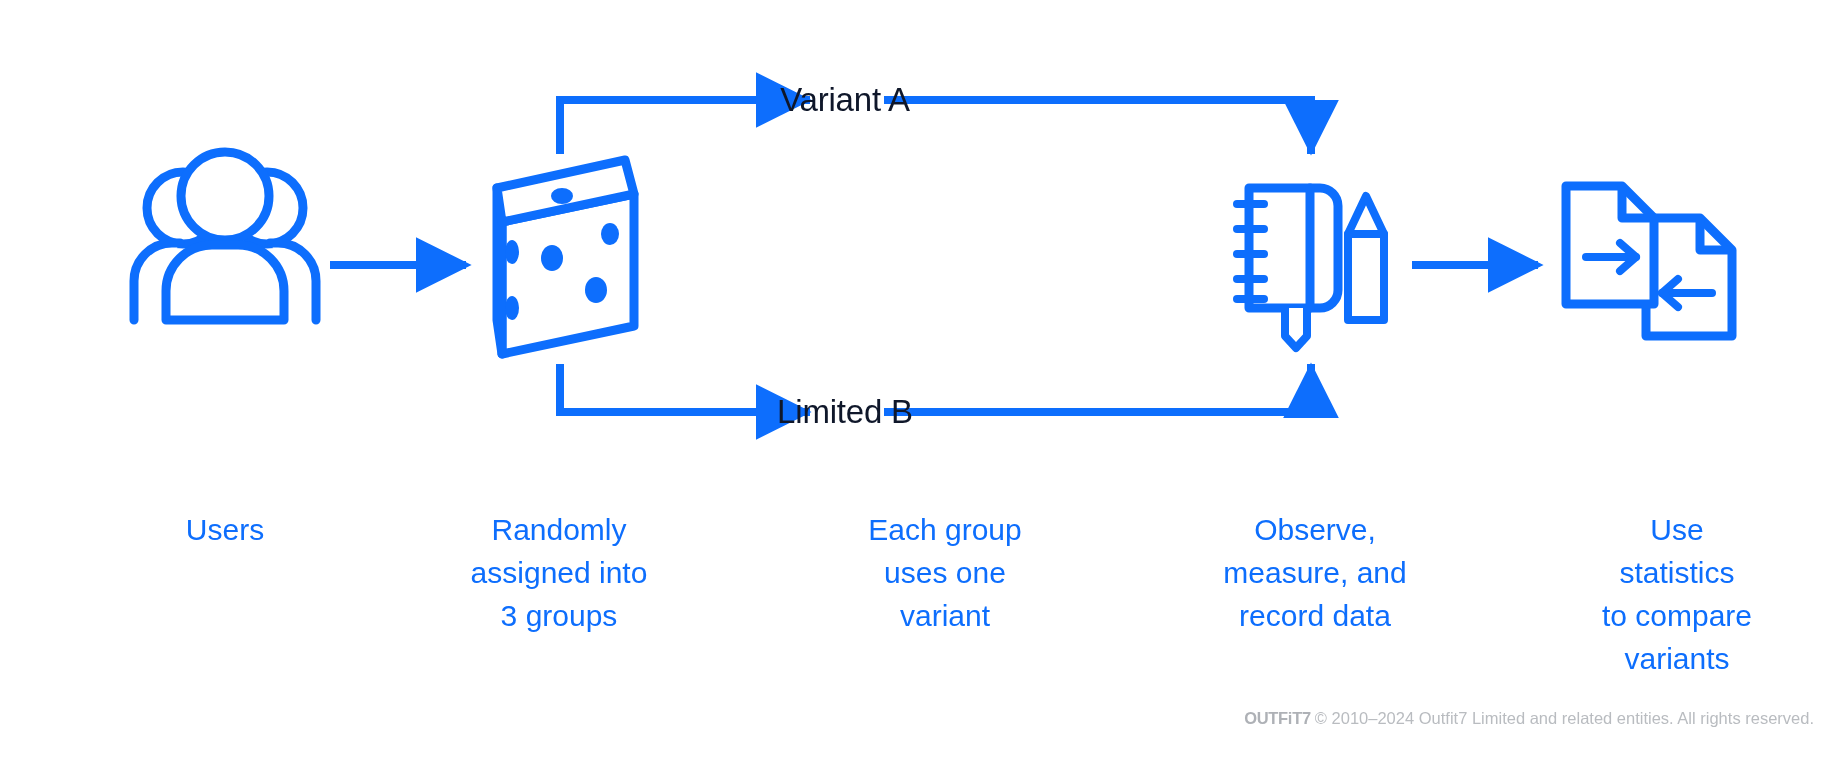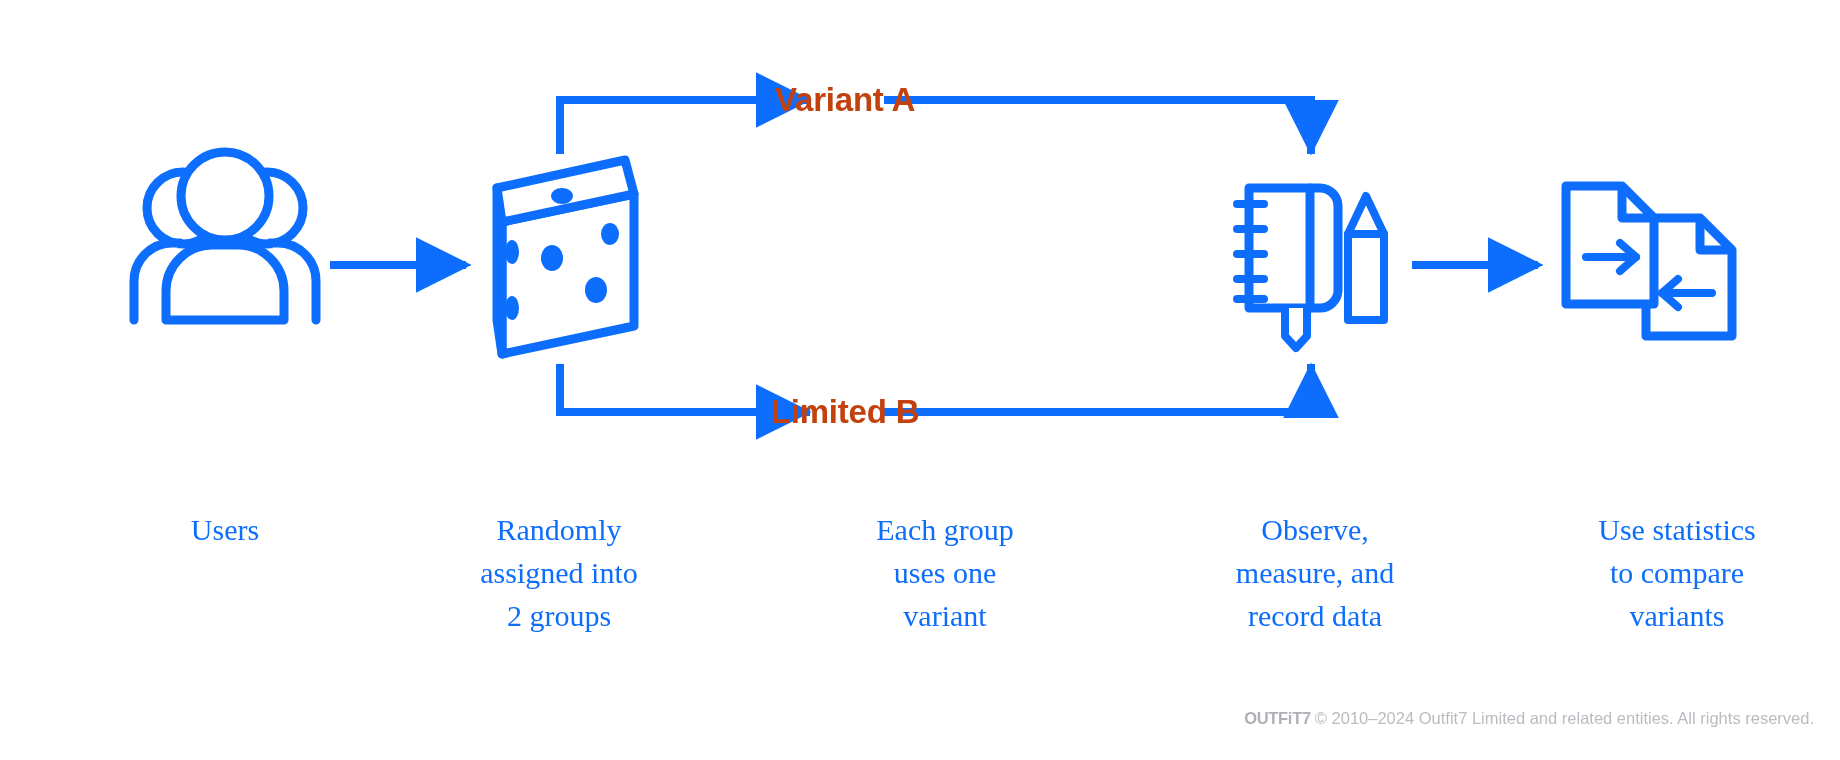--- a/index.html
+++ b/index.html
@@ -19,39 +19,39 @@
   #canvas {
     position: absolute;
     inset: 0;
     width: 1840px;
     height: 760px;
   }
 
   
   .flow-label {
     position: absolute;
-    color: #c2410c;
-    font-weight: 700;
+    color: #0f172a;
+    font-weight: 400;
     font-size: 33px;
     letter-spacing: -0.2px;
     white-space: nowrap;
     font-family: "Liberation Sans", sans-serif;
   }
   #variant-a-label { left: 845px; top: 100px; transform: translate(-50%, -50%); }
   #variant-b-label { left: 845px; top: 412px; transform: translate(-50%, -50%); }
 
   
   .step-caption {
     position: absolute;
     color: #0d6efd;
     font-size: 30px;
     line-height: 43px;
     text-align: center;
     white-space: pre-line;
-    font-family: Liberation Serif, serif;
+    font-family: Liberation Sans, sans-serif;
     transform: translateX(-50%);
   }
   #caption-users      { left: 225px;  top: 508px; }
   #caption-random     { left: 559px;  top: 508px; }
   #caption-group      { left: 945px;  top: 508px; }
   #caption-observe    { left: 1315px; top: 508px; text-align: center; }
   #caption-statistics { left: 1637px; top: 508px; margin-left: 40px; }
 
   
   #footer {
@@ -172,21 +172,21 @@
     </g>
   </g>
 </svg>
 
 <div id="variant-a-label" class="flow-label">Variant A</div>
 <div id="variant-b-label" class="flow-label">Limited B</div>
 
 <div id="caption-users" class="step-caption">Users</div>
 <div id="caption-random" class="step-caption">Randomly
 assigned into
-2 groups</div>
+3 groups</div>
 <div id="caption-group" class="step-caption">Each group
 uses one
 variant</div>
 <div id="caption-observe" class="step-caption">Observe,
 measure, and
 record data</div>
 <div id="caption-statistics" class="step-caption">Use statistics
 to compare
 variants</div>
 

